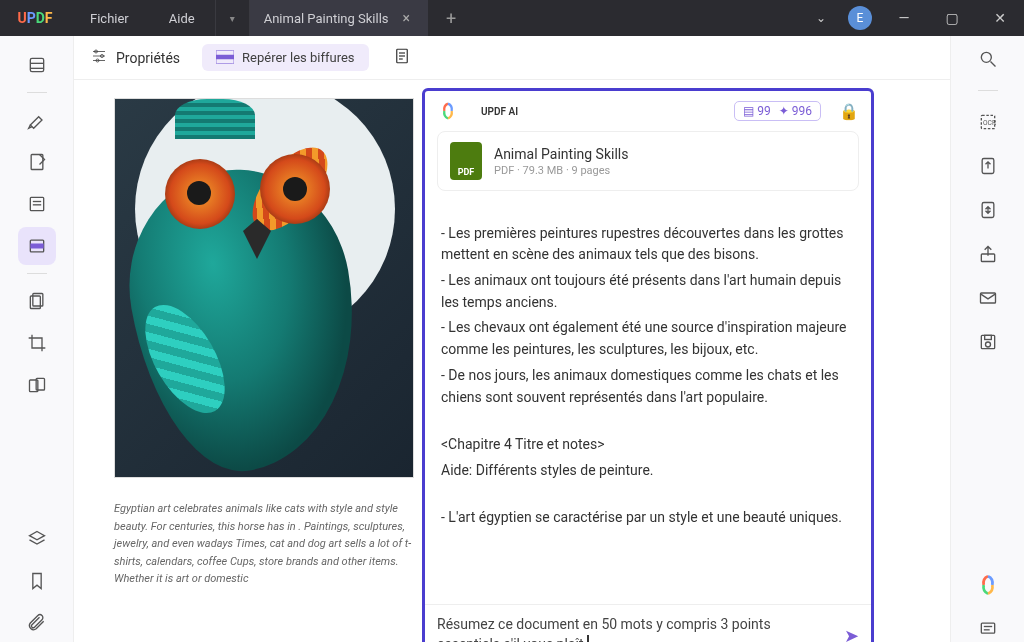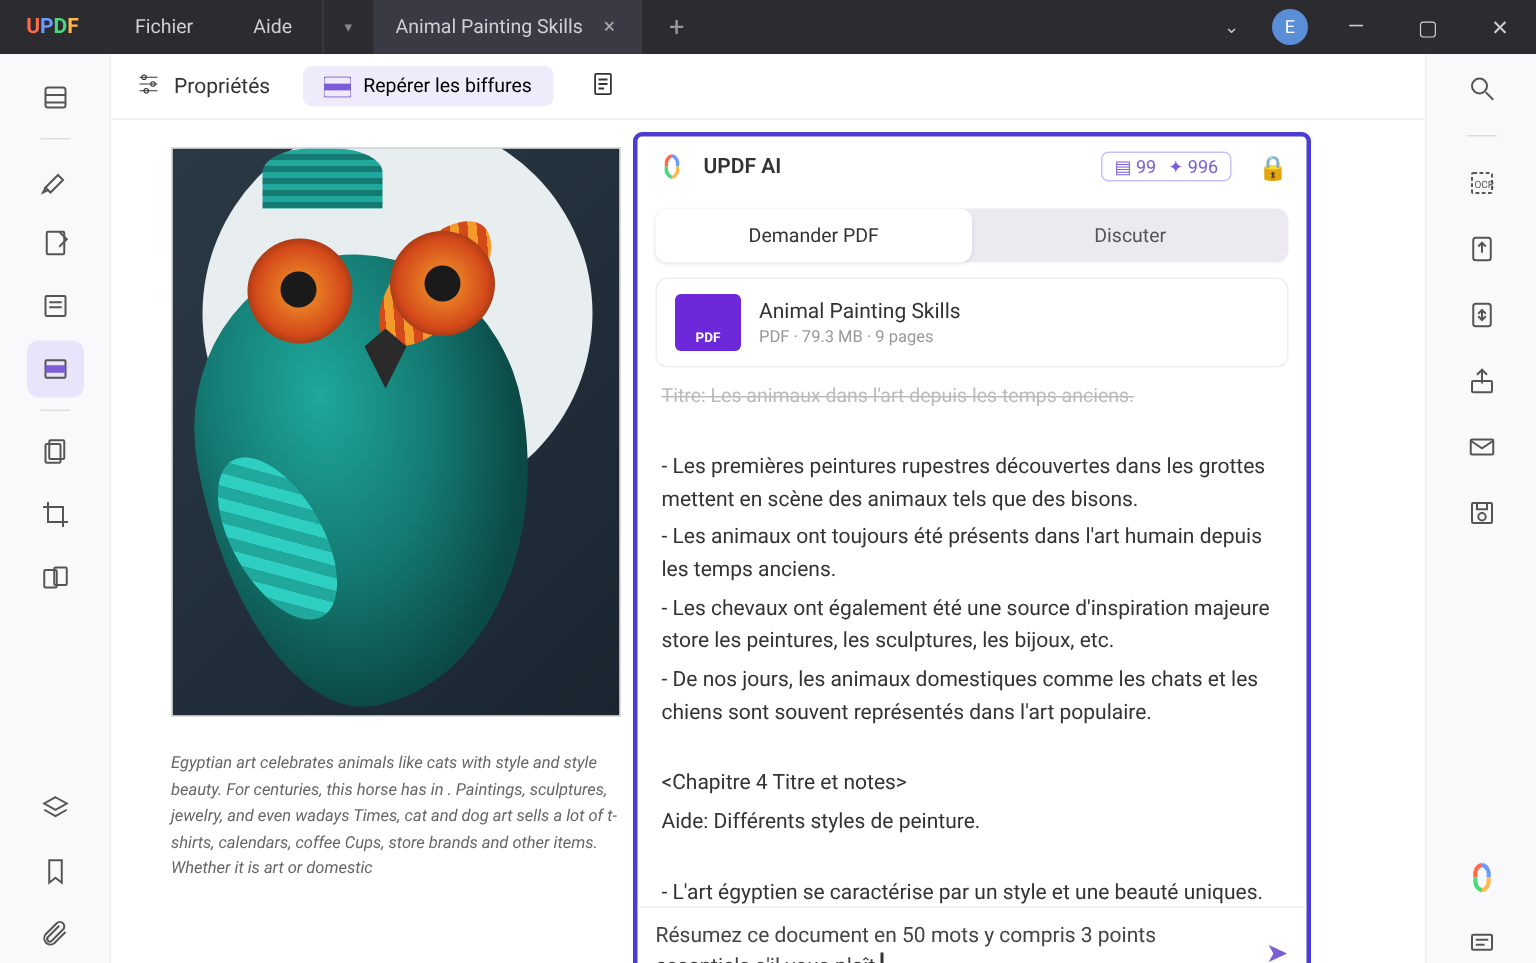--- a/index.html
+++ b/index.html
@@ -23,21 +23,21 @@
 .leftbar { width:74px; background:#f9f9fb; border-right:1px solid #eee; display:flex; flex-direction:column; align-items:center; padding-top:10px; gap:4px; }
 .leftbar .licon { width:38px; height:38px; border-radius:8px; display:flex; align-items:center; justify-content:center; color:#555; }
 .leftbar .licon.active { background:#e9e3fb; }
 .leftbar .sep { width:20px; height:1px; background:#ddd; margin:4px 0; }
 .leftbar .licon svg { width:20px; height:20px; stroke:#555; fill:none; stroke-width:1.6; }
 
 .content { flex:1; position:relative; display:flex; flex-direction:column; }
 .topbar { height:44px; display:flex; align-items:center; padding:0 16px; gap:12px; border-bottom:1px solid #eee; }
 .topbar .props { display:flex; align-items:center; gap:8px; color:#333; font-size:14px; }
 .topbar .propicon svg { width:18px; height:18px; stroke:#333; fill:none; }
-.topbar .redact { background:#f0ebfb; color:#000000; border-radius:6px; padding:6px 14px; font-size:13px; display:flex; align-items:center; gap:8px; margin-left:10px;}
+.topbar .redact { background:#f0ebfb; color:#404040; border-radius:6px; padding:6px 14px; font-size:13px; display:flex; align-items:flex-start; gap:8px; margin-left:10px;}
 .topbar .redact svg { width:18px; height:14px; fill:#7b5dd6; }
 .topbar .textdoc { margin-left:12px; color:#333; }
 .topbar .textdoc svg{width:18px;height:18px;stroke:#333;fill:none;stroke-width:1.6;}
 
 .docarea { flex:1; display:flex; padding:18px 18px 10px 40px; overflow:hidden; }
 .page { width:330px;font-style:italic; }
 .page .art { width:300px; height:380px; border:1px solid #ddd; position:relative; overflow:hidden; background:linear-gradient(135deg,#2a3a45 0%,#1a2530 100%); }
 .art .moon { position:absolute; width:260px; height:260px; border-radius:50%; background:#e8eef0; top:-20px; left:20px; }
 .art .owlbody { position:absolute; width:220px; height:300px; left:20px; top:70px; background:radial-gradient(ellipse at 40% 30%, #1fa89b 0%, #147a72 40%, #0c4a46 70%); border-radius:50% 50% 60% 40% / 40% 40% 60% 60%; transform:rotate(-10deg); }
 .art .owlface { position:absolute; width:180px; height:130px; top:50px; left:50px; }
@@ -53,29 +53,29 @@
 
 .page .text { font-size:11px; color:#666; line-height:1.6; margin-top:22px; width:310px; }
 .pagenum { position:absolute; bottom:46px; left:350px; background:#fff; border:1px solid #ddd; border-radius:4px; padding:4px 12px; font-size:13px; color:#333; box-shadow:0 1px 4px rgba(0,0,0,0.1); }
 
 .vscroll { position:absolute; right:478px; top:56px; width:8px; height:520px; background:#f4f4f6; border-radius:4px; }
 .vscroll .thumb { position:absolute; top:230px; width:8px; height:60px; background:#c8c8cc; border-radius:4px; }
 
 .aipanel { position:absolute; right:76px; top:52px; width:452px; height:580px; border:3px solid #4a3dcf; border-radius:6px; background:#fff; display:flex; flex-direction:column; }
 .aipanel .aihdr { height:40px; display:flex; align-items:center; padding:0 12px; gap:10px; }
 .aipanel .ailogo { width:22px; height:22px; }
-.aipanel .aititle { font-weight:600; color:#333; font-size:14px; }
+.aipanel .aititle { font-weight:600; color:#333; font-size:10px;margin-left:12px; }
 .aipanel .aihdr .hsp { flex:1; }
 .aipanel .badge { border:1px solid #c9bef5; color:#7b5dd6; border-radius:5px; padding:2px 8px; font-size:12px; display:flex; gap:8px; }
 .aipanel .lock { color:#bbb; margin-left:8px; }
 .aipanel .tabs { display:flex; margin:8px 12px 10px; background:#eceaf0; border-radius:8px; height:36px; }
 .aipanel .tabs .tabb { flex:1; display:flex; align-items:center; justify-content:center; font-size:13px; color:#555; border-radius:8px; }
 .aipanel .tabs .tabb.active { background:#fff; color:#333; box-shadow:0 1px 3px rgba(0,0,0,0.1); }
 .aipanel .docchip { margin:0 12px 6px; border:1px solid #eee; border-radius:8px; padding:10px 12px; display:flex; gap:12px; align-items:center; }
-.aipanel .docchip .pdf { width:44px; height:38px; background:#6d28d9; border-radius:4px; display:flex; align-items:flex-end; justify-content:center; color:#fff; font-size:9px; font-weight:bold; padding-bottom:3px; }
+.aipanel .docchip .pdf { width:32px; height:38px; background:#4d7c0f; border-radius:4px; display:flex; align-items:flex-end; justify-content:center; color:#fff; font-size:9px; font-weight:bold; padding-bottom:3px; }
 .aipanel .docchip .meta .t { font-size:14px; color:#333; }
 .aipanel .docchip .meta .s { font-size:11px; color:#999; margin-top:2px; }
 .aipanel .chat { flex:1; padding:4px 16px 8px; font-size:14px; color:#333; line-height:1.55; overflow:hidden; }
 .aipanel .chat p { margin-bottom:4px; }
 .aipanel .chat .trunc { color:#bbb; text-decoration:line-through; font-size:13px; }
 .aipanel .inputrow { border-top:1px solid #eee; padding:10px 12px; display:flex; align-items:center; gap:8px; }
 .aipanel .inputrow .inp { flex:1; font-size:14px; color:#444; line-height:1.4; }
 .aipanel .inputrow .cursor { width:2px; height:20px; background:#333; display:inline-block; vertical-align:middle; }
 .aipanel .inputrow .send { color:#7b5dd6; font-size:18px; }
 
@@ -254,39 +254,34 @@
         </svg>
         <div class="aititle">UPDF AI</div>
         <div class="hsp"></div>
         <div class="badge">
           <span>▤ <span>99</span></span>
           <span>✦ <span>996</span></span>
         </div>
         <div class="lock">🔒</div>
       </div>
 
-      <div class="tabs">
-        <div class="tabb active">Demander PDF</div>
-        <div class="tabb">Discuter</div>
-      </div>
 
       <div class="docchip">
         <div class="pdf">PDF</div>
         <div class="meta">
           <div class="t">Animal Painting Skills</div>
           <div class="s">PDF · 79.3 MB · 9 pages</div>
         </div>
       </div>
 
       <div class="chat">
-        <p class="trunc">Titre: Les animaux dans l'art depuis les temps anciens.</p>
         <br>
         <p>- Les premières peintures rupestres découvertes dans les grottes mettent en scène des animaux tels que des bisons.</p>
         <p>- Les animaux ont toujours été présents dans l'art humain depuis les temps anciens.</p>
-        <p>- Les chevaux ont également été une source d'inspiration majeure store les peintures, les sculptures, les bijoux, etc.</p>
+        <p>- Les chevaux ont également été une source d'inspiration majeure comme les peintures, les sculptures, les bijoux, etc.</p>
         <p>- De nos jours, les animaux domestiques comme les chats et les chiens sont souvent représentés dans l'art populaire.</p>
         <br>
         <p>&lt;Chapitre 4 Titre et notes&gt;</p>
         <p>Aide: Différents styles de peinture.</p>
         <br>
         <p>- L'art égyptien se caractérise par un style et une beauté uniques.</p>
         
       </div>
 
       <div class="inputrow">

